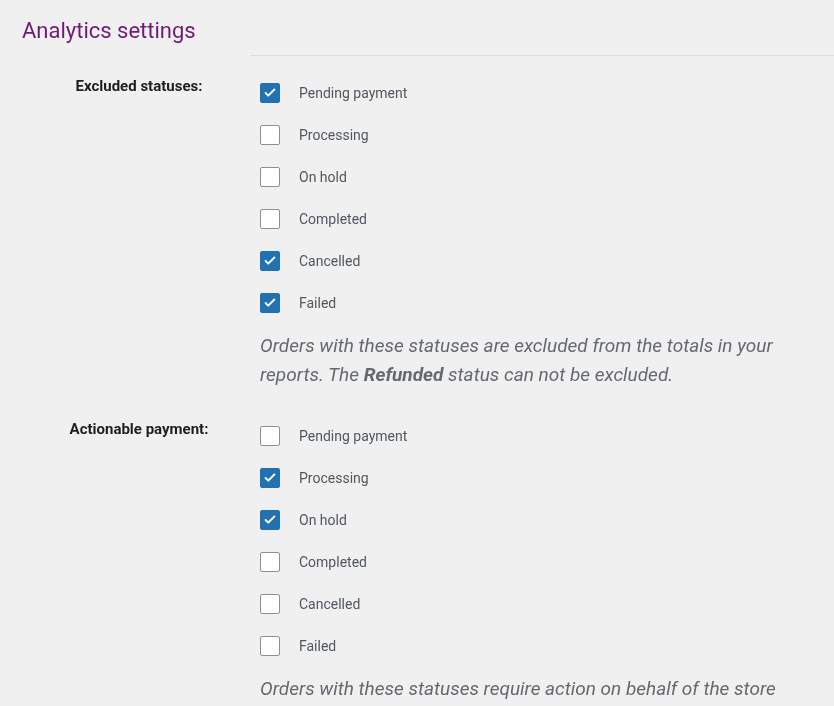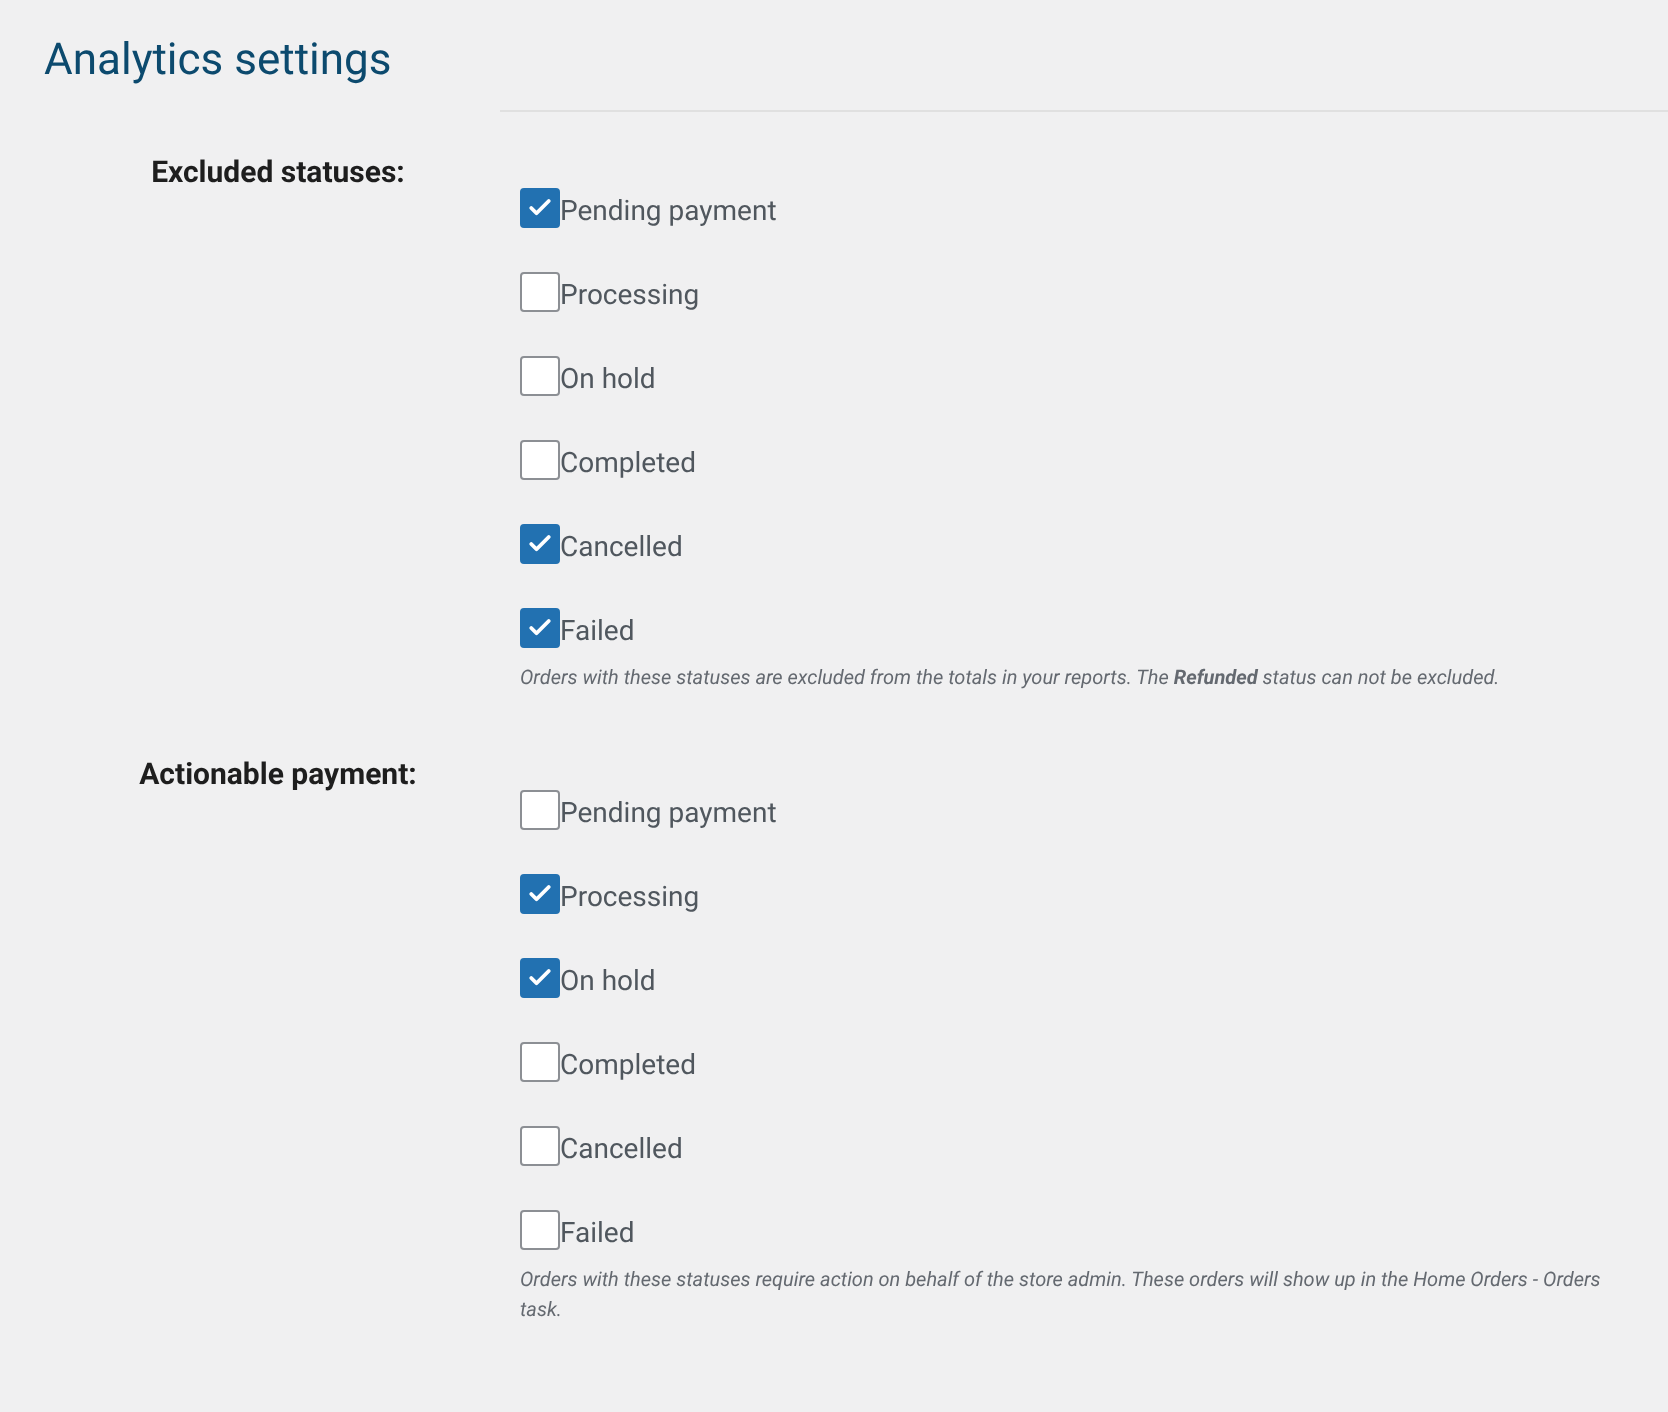--- a/index.html
+++ b/index.html
@@ -15,21 +15,21 @@
       padding: 0;
       color: #1e1e1e;
     }
     .heading-row {
       margin: 18px 0 0 22px;
       padding-bottom: 12px;
     }
     .heading-title {
       font-size: 22px;
       font-weight: 400;
-      color: #0c4a6e;
+      color: #701a75;
     }
     .settings-table {
       width: 100%;
       border-collapse: collapse;
     }
     .settings-row {
       vertical-align: top;
     }
     .label-cell {
       width: 260px;
@@ -40,23 +40,23 @@
       font-size: 15px;
       font-weight: 700;
       color: #1e1e1e;
     }
     .content-cell {
       padding: 16px 20px 10px 0;
       vertical-align: top;
     }
     .checkbox-row {
       display: flex;
-      align-items: flex-end;
+      align-items: center;
       height: 42px;
-      gap: 0;
+      gap: 19px;
     }
     .checkbox {
       width: 20px;
       height: 20px;
       border: 1.5px solid #8c8f94;
       border-radius: 2px;
       background: #fff;
       cursor: pointer;
       display: flex;
       align-items: center;
@@ -74,21 +74,21 @@
     }
     .checkbox.checked svg {
       display: block;
     }
     .checkbox-label {
       font-size: 14px;
       color: #50575e;
       cursor: pointer;
     }
     .description {
-      font-size: 10px;
+      font-size: 19px;
       font-style: italic;
       color: #646970;
       line-height: 1.5;
       margin-top: 8px;
       max-width: 560px;
     }
     .description strong {
       font-weight: 700;
       font-style: italic;
     }

